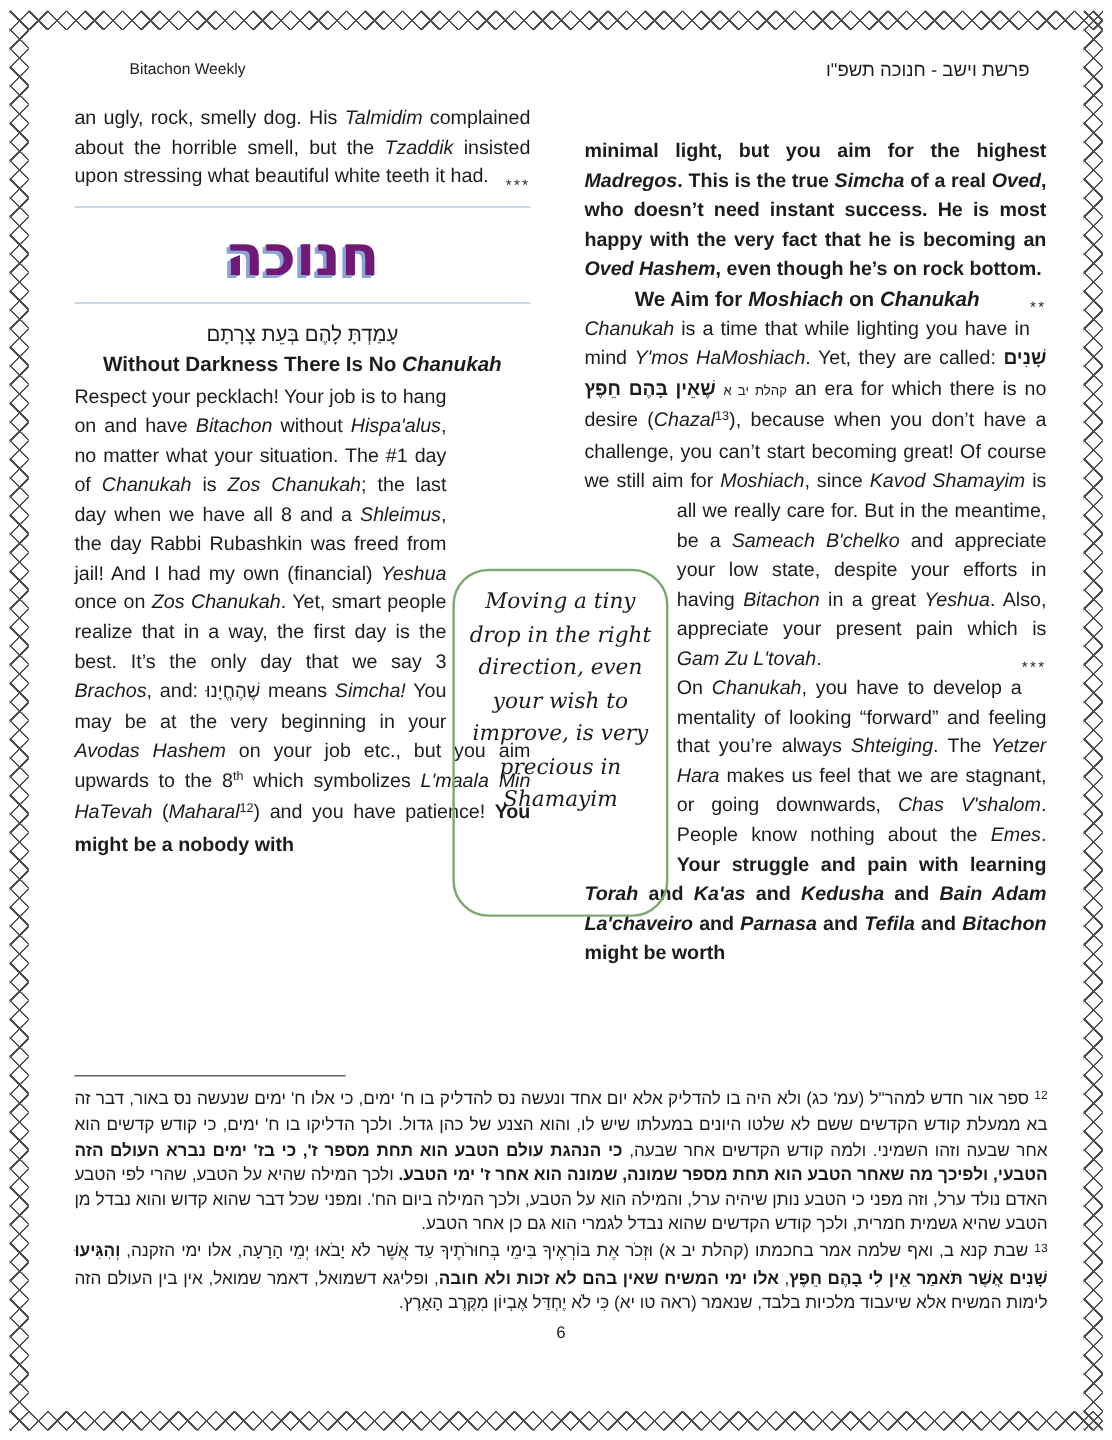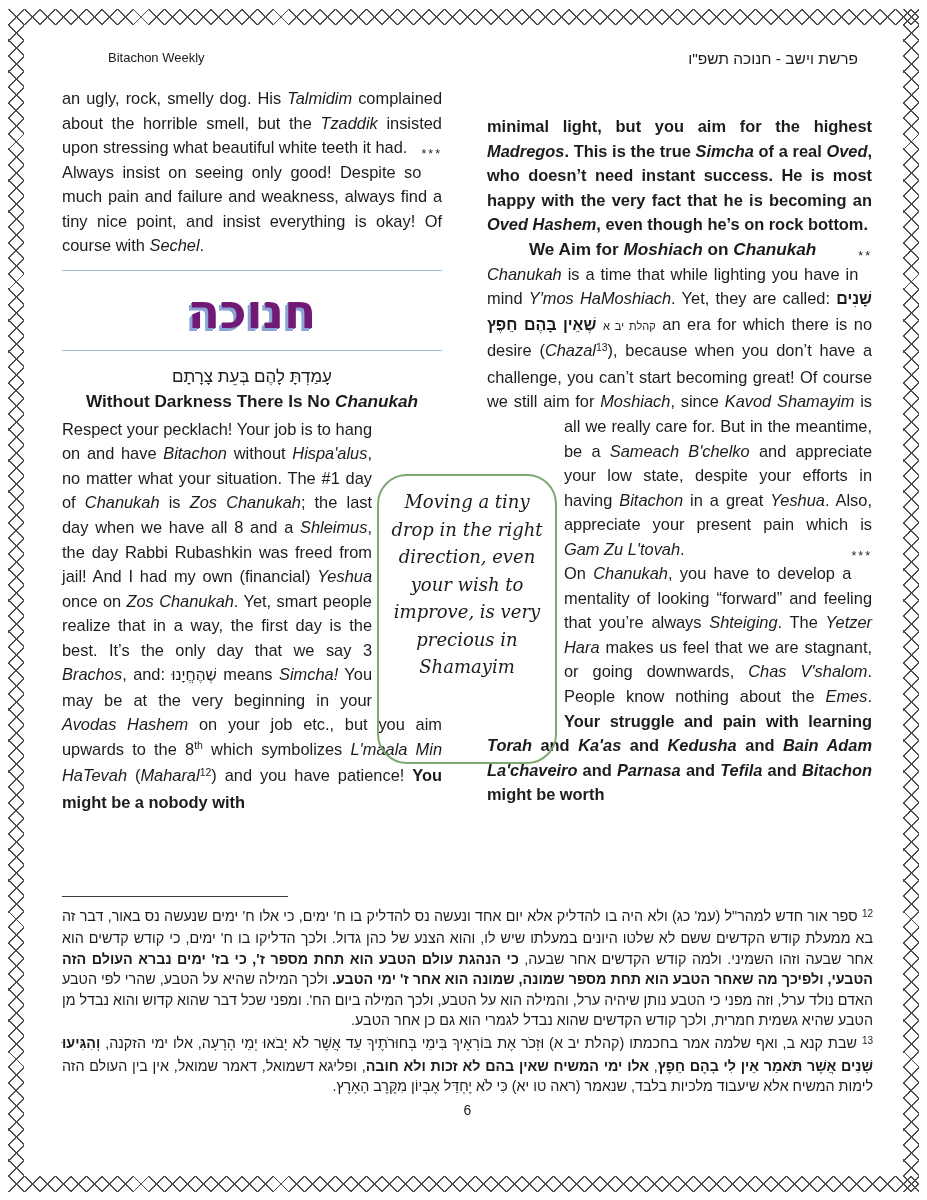--- a/index.html
+++ b/index.html
@@ -73,21 +73,20 @@
 <div class="lattice bt"></div>
 <div class="lattice bb"></div>
 <div class="lattice bl"></div>
 <div class="lattice br"></div>
 
 <div class="header-left">Bitachon Weekly</div>
 <div class="header-right">פרשת וישב - חנוכה תשפ"ו</div>
 
 <div class="col col-left">
   <p class="body-p"><span><span>an ugly, rock, smelly dog. His </span><span class="i">Talmidim</span><span> complained about the horrible smell, but the </span><span class="i">Tzaddik</span><span> insisted upon stressing what beautiful white teeth it had.</span></span><span class="stars">***</span></p>
-  <p class="body-p"><span>Always insist on seeing only good! Despite so much pain and failure and weakness, always find a tiny nice point, and insist everything is okay! Of course with </span><span class="i">Sechel</span><span>.</span></p>
   <div class="rule"></div>
   <div class="chanukah-title" dir="rtl">חנוכה</div>
   <div class="rule"></div>
   <div class="heb-sub" dir="rtl">עָמַדְתָּ לָהֶם בְּעֵת צָרָתָם</div>
   <div class="eng-sub"><span class="b">Without Darkness There Is No </span><span class="bi">Chanukah</span></div>
   <p class="body-p"><span><span>Respect your pecklach! Your job is to hang </span></span><span class="spacer-r"></span><span><span>on and have </span><span class="i">Bitachon</span><span> without </span><span class="i">Hispa'alus</span><span>, no matter what your situation. The #1 day of </span><span class="i">Chanukah</span><span> is </span><span class="i">Zos Chanukah</span><span>; the last day when we have all 8 and a </span><span class="i">Shleimus</span><span>, the day Rabbi Rubashkin was freed from jail! And I had my own (financial) </span><span class="i">Yeshua</span><span> once on </span><span class="i">Zos Chanukah</span><span>. Yet, smart people realize that in a way, the first day is the best. It’s the only day that we say 3 </span><span class="i">Brachos</span><span>, and: </span><span class="heb" dir="rtl">שֶׁהֶחֱיָנוּ</span><span> means </span><span class="i">Simcha!</span><span> You may be at the very beginning in your </span><span class="i">Avodas Hashem</span><span> on your job etc., but you aim upwards to the 8</span><span class="sup">th</span><span> which symbolizes </span><span class="i">L'maala Min HaTevah</span><span> (</span><span class="i">Maharal</span><span class="sup">12</span><span>) and you have patience! </span><span class="b">You might be a nobody with</span></span></p>
 </div>
 
 <div class="col col-right">
   <p class="body-p"><span><span class="b">minimal light, but you aim for the highest </span><span class="bi">Madregos</span><span class="b">. This is the true </span><span class="bi">Simcha</span><span class="b"> of a real </span><span class="bi">Oved</span><span class="b">, who doesn’t need instant success. He is most happy with the very fact that he is becoming an </span><span class="bi">Oved Hashem</span><span class="b">, even though he’s on rock bottom.</span></span><span class="stars">**</span></p>

